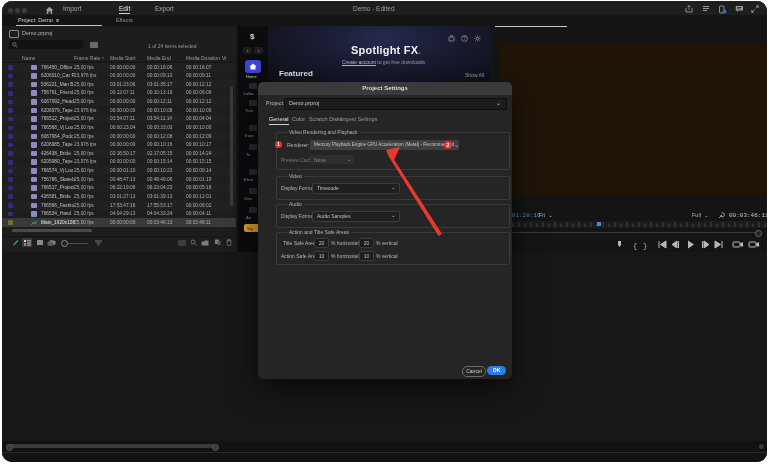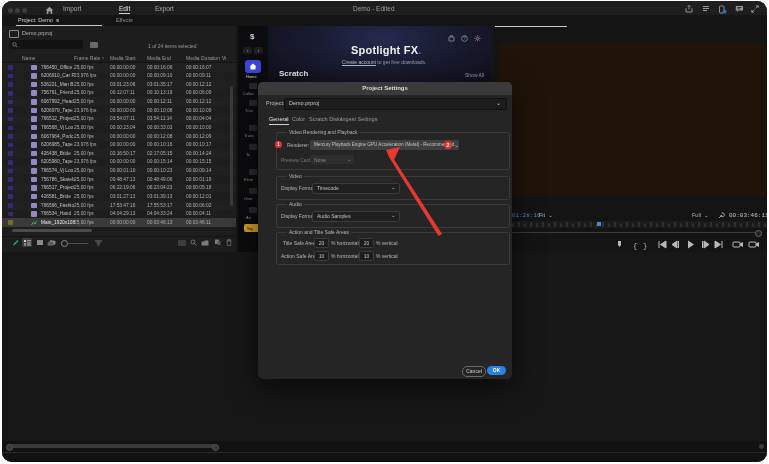--- a/index.html
+++ b/index.html
@@ -302,21 +302,21 @@
       </svg>
     <svg class="abs" style="left:223px;top:9px;" width="7" height="7" viewBox="0 0 7 7">
         <circle cx="3.5" cy="3.5" r="2.9" fill="none" stroke="#9a9a9a" stroke-width="0.7"></circle>
         <text x="3.5" y="5" font-size="4.5" fill="#9a9a9a" text-anchor="middle" font-family="Liberation Sans">?</text>
       </svg>
     <svg class="abs" style="left:236px;top:9px;" width="7" height="7" viewBox="0 0 7 7">
         <circle cx="3.5" cy="3.5" r="1.2" fill="none" stroke="#9a9a9a" stroke-width="0.8"></circle>
         <path d="M3.5 0.4 V1.6 M3.5 5.4 V6.6 M0.4 3.5 H1.6 M5.4 3.5 H6.6 M1.3 1.3 L2.2 2.2 M4.8 4.8 L5.7 5.7 M5.7 1.3 L4.8 2.2 M2.2 4.8 L1.3 5.7" stroke="#9a9a9a" stroke-width="0.7"></path>
       </svg>
 
-    <div class="t" style="left:41px;top:43px;font-size:8px;font-weight:bold;color:#e8e8e8;">Scratch</div>
+    <div class="t" style="left:41px;top:43px;font-size:8px;font-weight:bold;color:#e8e8e8;">Featured</div>
     <div class="t" style="left:227px;top:46px;font-size:5px;color:#a0a0a0;">Show All</div>
 
     <div class="abs" style="left:0;top:0;width:30px;height:226px;background:#0c0c0e;">
       <div class="t" style="left:12px;top:6px;font-size:8px;font-weight:bold;color:#d5d5d5;">$</div>
       <div class="abs" style="left:5px;top:21px;width:9px;height:7px;background:#1d1d22;border-radius:2px;color:#9a9a9a;font-size:5px;text-align:center;line-height:7px;">‹</div>
       <div class="abs" style="left:16px;top:21px;width:9px;height:7px;background:#1d1d22;border-radius:2px;color:#9a9a9a;font-size:5px;text-align:center;line-height:7px;">›</div>
       <div class="abs" style="left:7px;top:34px;width:16px;height:13px;background:#3f43d6;border-radius:3px;"></div>
       <svg class="abs" style="left:11px;top:37px;" width="8" height="7" viewBox="0 0 8 7">
           <path d="M4 0.5 L7.5 3.5 L6.5 3.5 L6.5 6.5 L1.5 6.5 L1.5 3.5 L0.5 3.5 Z" fill="#fff"></path>
         </svg>

